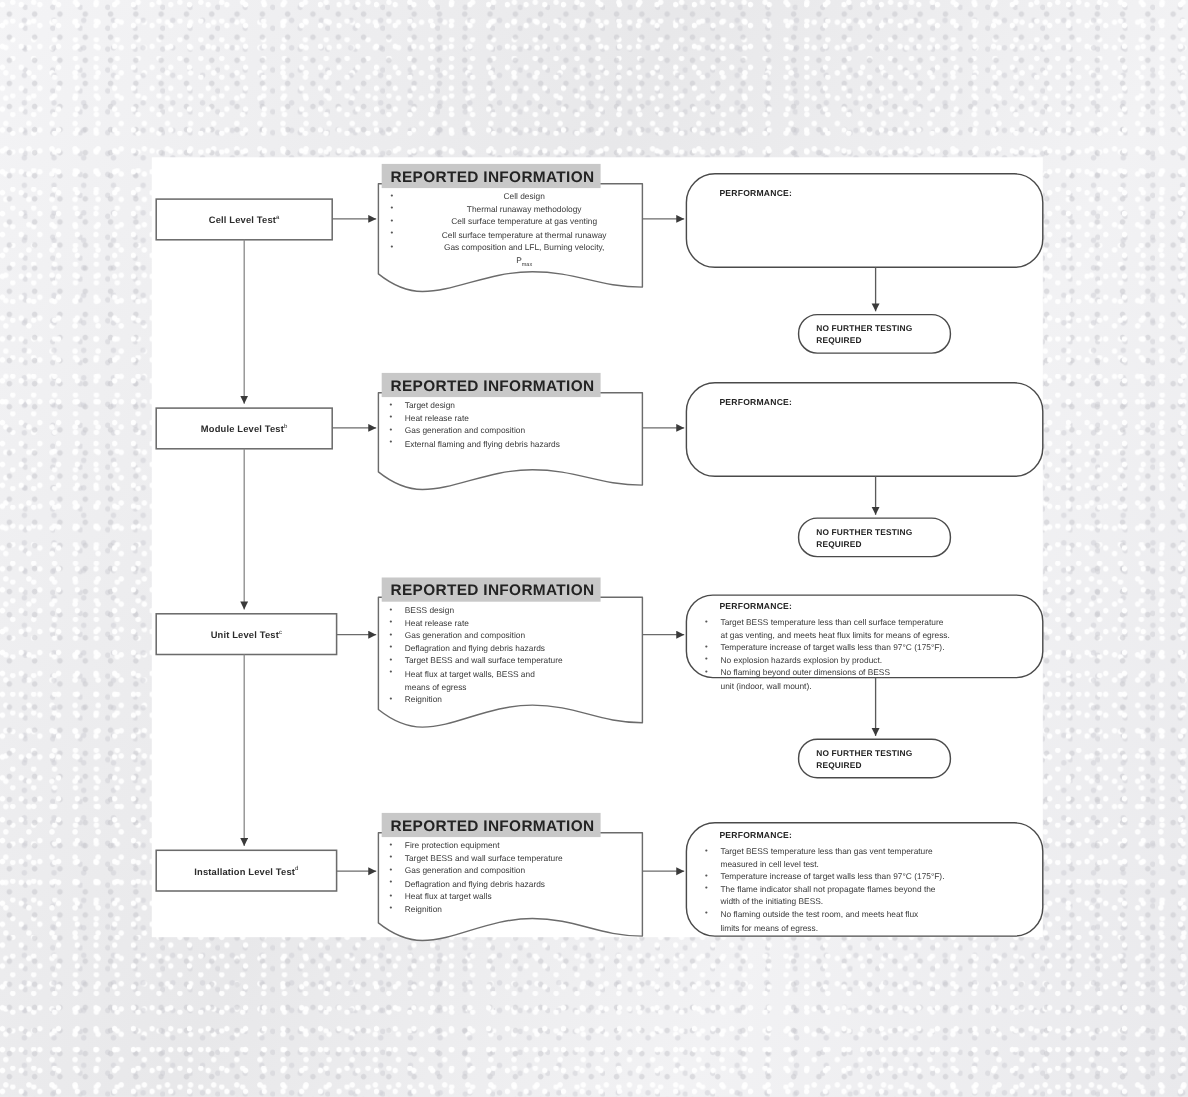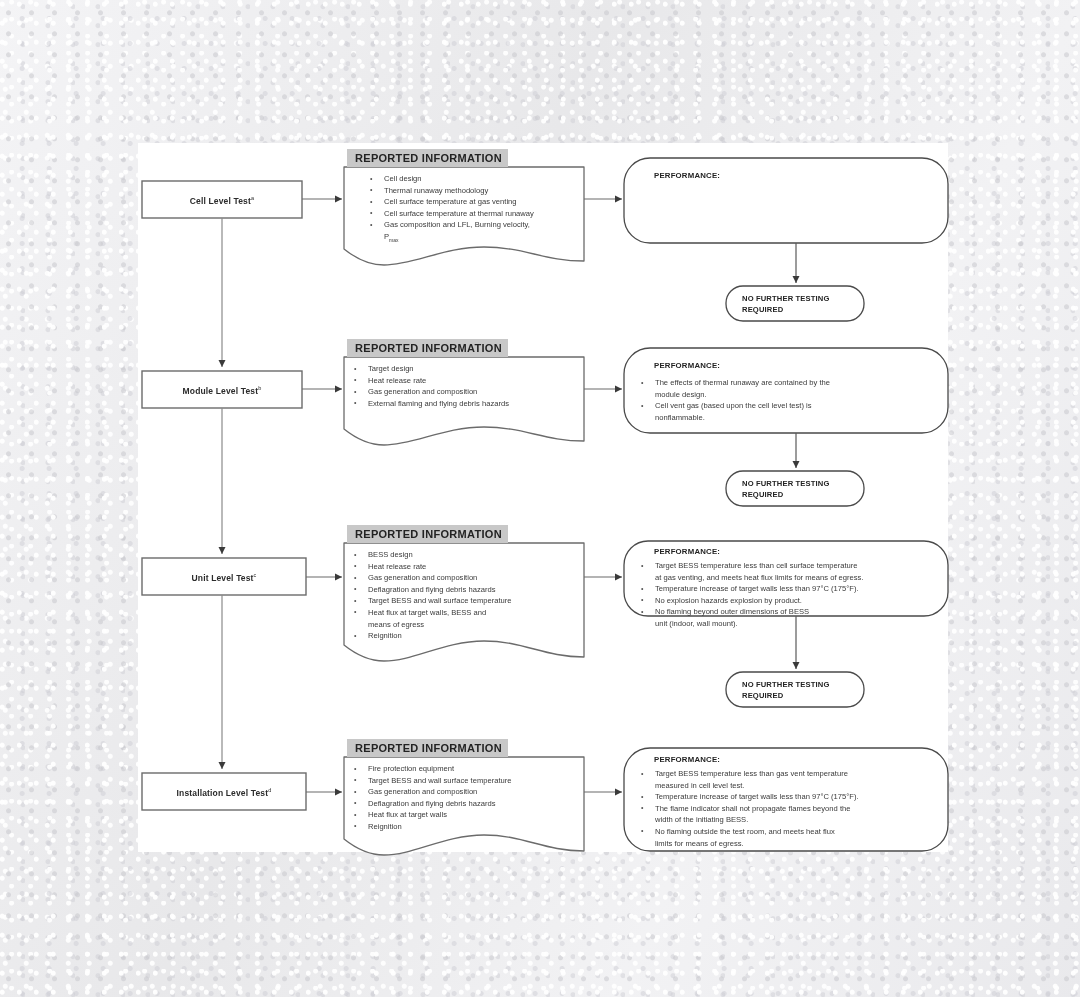--- a/index.html
+++ b/index.html
@@ -41,21 +41,21 @@
     letter-spacing:.15px;
     text-align:center;
     white-space:nowrap;
   }
   .tbox-label sup{font-size:5.5px;font-weight:normal;vertical-align:super;}
 
   .ri-header{
     position:absolute;
     background:#c8c8c8;
     color:#232323;
-    font-size:11px;font-weight:bold;
+    font-size:14px;font-weight:bold;
     letter-spacing:.3px;
     padding:3px 6px 3px 8px;
     white-space:nowrap;
     box-sizing:border-box;
     text-align:right;
   }
 
   .bullets{
     position:absolute;
     font-size:7.6px;
@@ -164,21 +164,21 @@
     <div class="tbox-label" style="left:4px;top:52px;width:160px;"><span>Cell Level Test</span><sup>a</sup></div>
     <div class="tbox-label" style="left:4px;top:242px;width:160px;"><span>Module Level Test</span><sup>b</sup></div>
     <div class="tbox-label" style="left:4px;top:429px;width:164px;"><span>Unit Level Test</span><sup>c</sup></div>
     <div class="tbox-label" style="left:4px;top:644px;width:164px;"><span>Installation Level Test</span><sup>d</sup></div>
 
     <div class="ri-header" style="left:209px;top:6px;">REPORTED INFORMATION</div>
     <div class="ri-header" style="left:209px;top:196px;">REPORTED INFORMATION</div>
     <div class="ri-header" style="left:209px;top:382px;">REPORTED INFORMATION</div>
     <div class="ri-header" style="left:209px;top:596px;">REPORTED INFORMATION</div>
 
-    <div class="bullets" style="left:229px;top:30px;width:232px;">
+    <div class="bullets" style="left:214px;top:30px;width:232px;text-align:center;">
       <div class="li">Cell design</div>
       <div class="li">Thermal runaway methodology</div>
       <div class="li">Cell surface temperature at gas venting</div>
       <div class="li">Cell surface temperature at thermal runaway</div>
       <div class="li">Gas composition and LFL, Burning velocity,</div>
       <div class="li cont"><span>P</span><sub>max</sub></div>
     </div>
 
     <div class="bullets" style="left:213px;top:220px;width:232px;">
       <div class="li">Target design</div>
@@ -203,26 +203,20 @@
       <div class="li">Target BESS and wall surface temperature</div>
       <div class="li">Gas generation and composition</div>
       <div class="li">Deflagration and flying debris hazards</div>
       <div class="li">Heat flux at target walls</div>
       <div class="li">Reignition</div>
     </div>
 
     <div class="perf-title" style="left:516px;top:28px;">PERFORMANCE:</div>
 
     <div class="perf-title" style="left:516px;top:218px;">PERFORMANCE:</div>
-    <div class="bullets" style="left:500px;top:234px;width:300px;">
-      <div class="li">The effects of thermal runaway are contained by the</div>
-      <div class="li cont">module design.</div>
-      <div class="li">Cell vent gas (based upon the cell level test) is</div>
-      <div class="li cont">nonflammable.</div>
-    </div>
 
     <div class="perf-title" style="left:516px;top:404px;">PERFORMANCE:</div>
     <div class="bullets" style="left:500px;top:417px;width:310px;">
       <div class="li">Target BESS temperature less than cell surface temperature</div>
       <div class="li cont">at gas venting, and meets heat flux limits for means of egress.</div>
       <div class="li">Temperature increase of target walls less than 97°C (175°F).</div>
       <div class="li">No explosion hazards explosion by product.</div>
       <div class="li">No flaming beyond outer dimensions of BESS</div>
       <div class="li cont">unit (indoor, wall mount).</div>
     </div>

